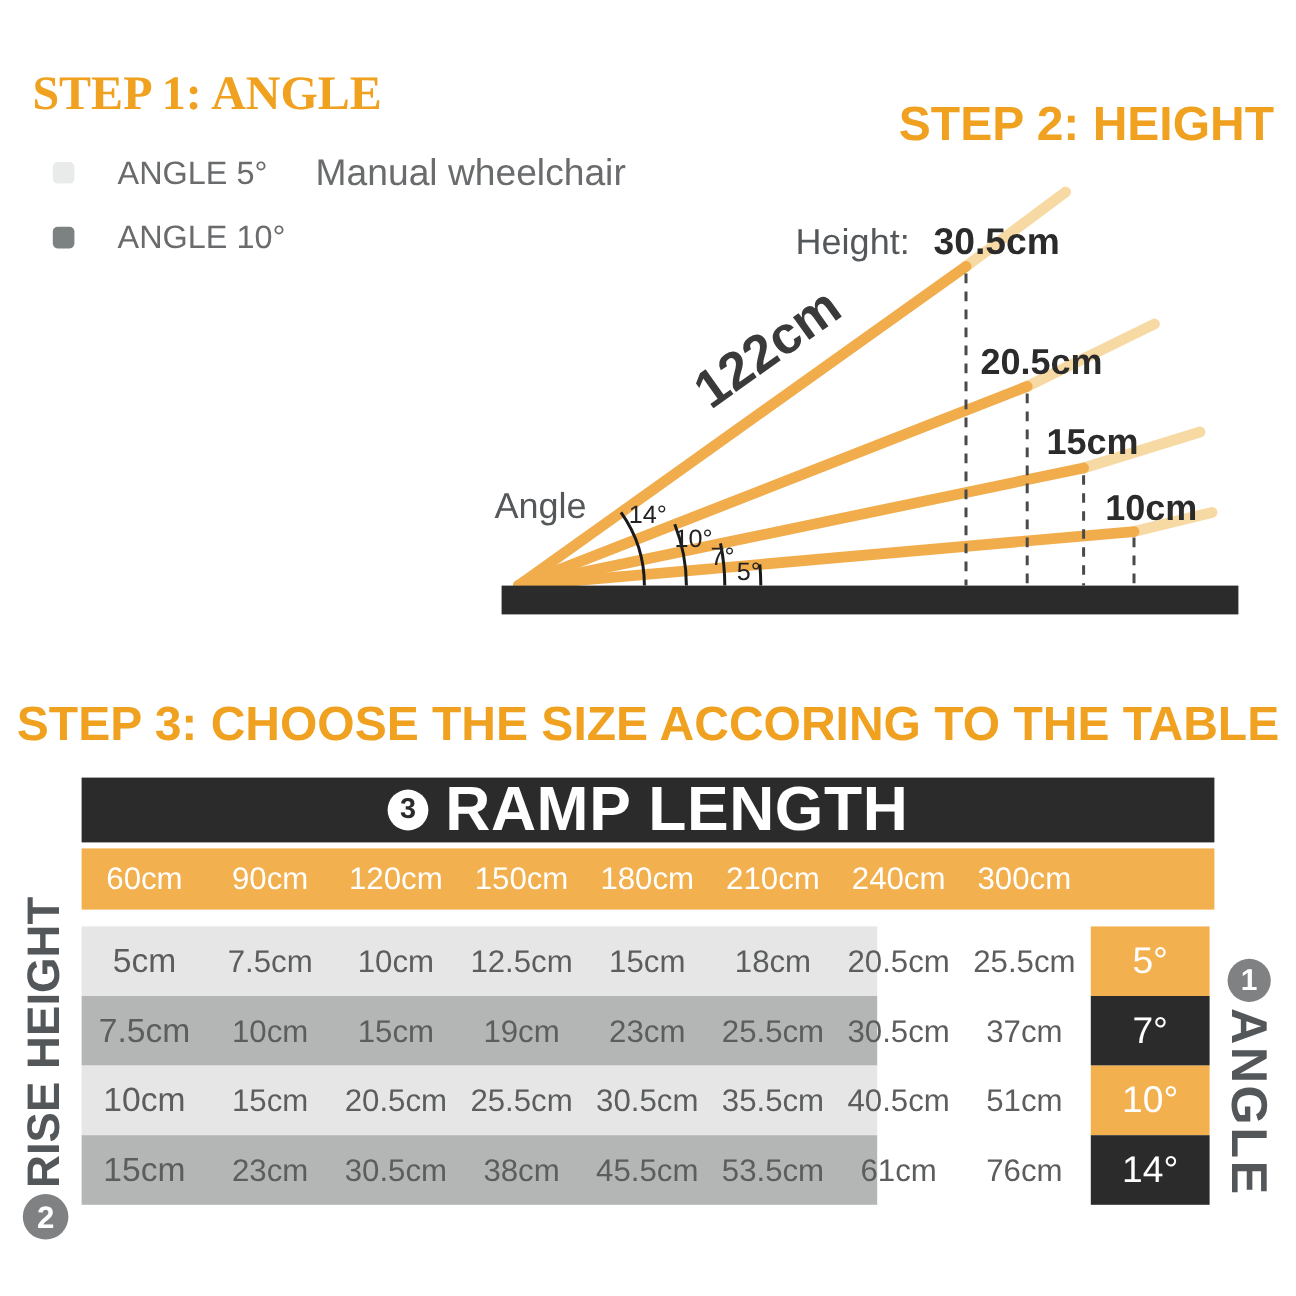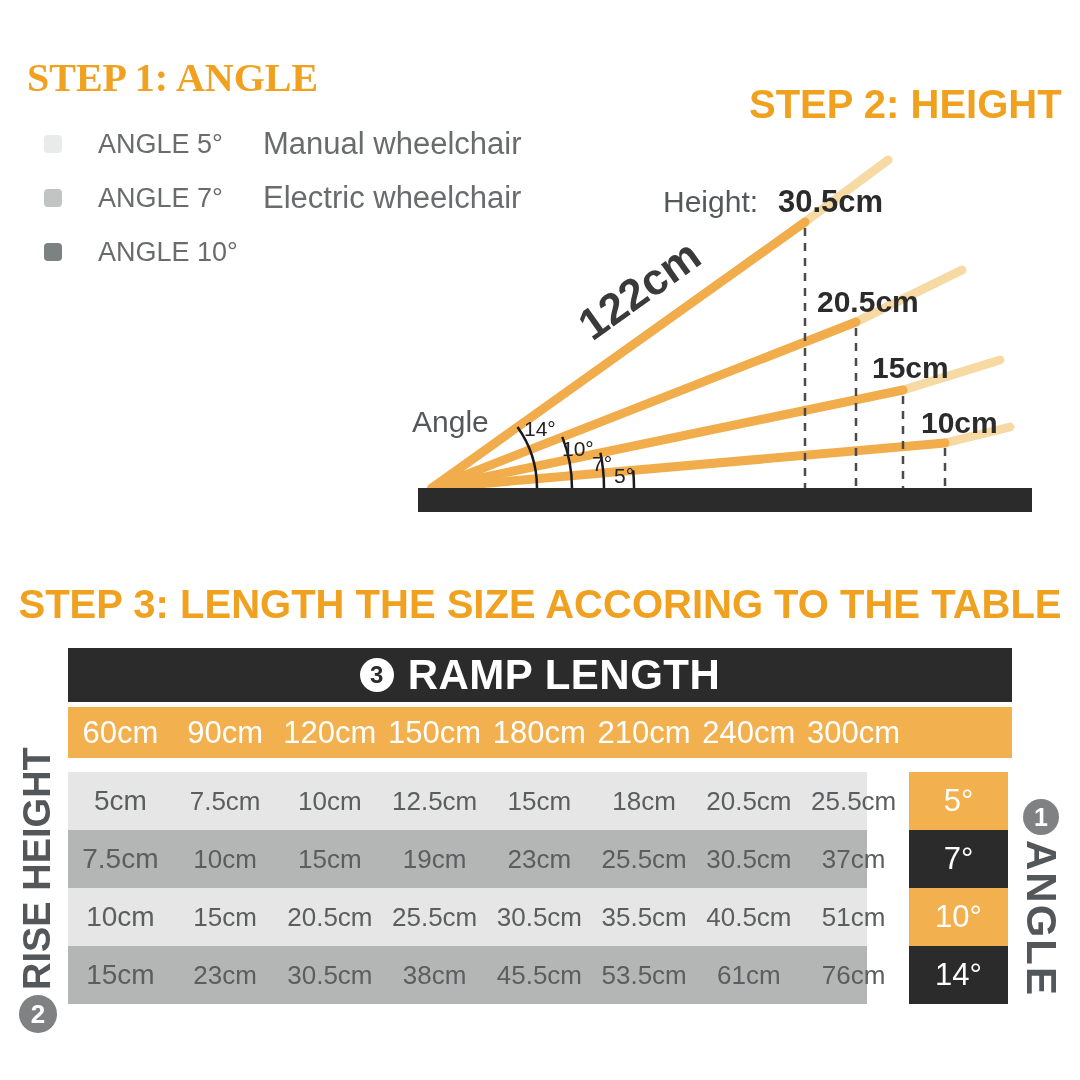--- a/index.html
+++ b/index.html
@@ -13,27 +13,27 @@
   .lg-row{display:flex;align-items:center;height:54px;}
   .sw{width:18px;height:18px;border-radius:4px;flex:0 0 18px;}
   .lg-angle{margin-left:36px;width:165px;font-size:27px;color:#696b6d;}
   .lg-use{font-size:31px;color:#696b6d;}
 
   
   .tbl-dark{left:68px;top:648px;width:944px;height:54px;background:#2B2B2B;
             display:flex;align-items:center;justify-content:center;gap:14px;}
   .badge-white{width:34px;height:34px;border-radius:50%;background:#fff;color:#2b2b2b;
                font-weight:bold;font-size:24px;display:flex;align-items:center;justify-content:center;}
-  .tbl-dark-title{color:#fff;font-weight:bold;font-size:42px;letter-spacing:.5px;text-align:center;}
+  .tbl-dark-title{color:#fff;font-weight:bold;font-size:52px;letter-spacing:.5px;text-align:center;}
   .tbl-orange{left:68px;top:707px;width:944px;height:51px;background:#F3B04E;}
   .cols{position:absolute;left:0;top:0;width:838px;height:100%;display:grid;
         grid-template-columns:repeat(8,1fr);align-items:center;}
   .cols span{text-align:center;}
-  .tbl-orange .cols span{color:#fff;font-size:31px;font-weight:500;}
-  .drow{left:68px;width:799px;height:58px;}
+  .tbl-orange .cols span{color:#fff;font-size:26px;font-weight:500;}
+  .drow{left:68px;width:663px;height:58px;}
   .drow .cols span{color:#5b5d5e;font-size:26px;}
   .drow .cols span.c1{font-size:28px;}
   .bg-light{background:#E5E6E5;}
   .bg-mid{background:#B4B6B5;}
   .acell{left:909px;width:99px;height:58px;display:flex;align-items:center;justify-content:center;
          color:#fff;font-size:31px;font-weight:500;}
   .acell.orange{background:#F3B04E;}
   .acell.dark{background:#2B2B2B;}
   .badge-gray{border-radius:50%;background:#7f8183;color:#fff;font-weight:bold;
               display:flex;align-items:center;justify-content:center;}
@@ -45,25 +45,20 @@
 
 <div class="canvas">
 
   <div class="abs step-title" style="left:27px;top:56px;font-family:Liberation Serif, serif;">STEP 1: ANGLE</div>
 
   <div class="abs legend">
     <div class="lg-row">
       <span class="sw" style="background:#E9EBEA"></span>
       <span class="lg-angle">ANGLE 5°</span>
       <span class="lg-use">Manual wheelchair</span>
-    </div>
-    <div class="lg-row">
-      <span class="sw" style="background:#C0C5C4"></span>
-      <span class="lg-angle">ANGLE 7°</span>
-      <span class="lg-use">Electric wheelchair</span>
     </div>
     <div class="lg-row">
       <span class="sw" style="background:#7C8282"></span>
       <span class="lg-angle">ANGLE 10°</span>
     </div>
   </div>
 
   <div class="abs step-title" style="left:736px;top:82px;margin-left:13px;">STEP 2: HEIGHT</div>
 
   <svg class="abs" style="left:400px;top:140px;" width="640" height="380" viewBox="0 0 640 380">
@@ -96,21 +91,21 @@
     <text x="192" y="331" font-size="21" fill="#222">7°</text>
     <text x="214" y="343" font-size="21" fill="#222">5°</text>
     <text transform="translate(248,162) rotate(-35.5)" text-anchor="middle" font-size="44" font-weight="600" fill="#3a3a3a">122cm</text>
     <text x="263" y="72" font-size="30" fill="#55585a">Height:</text>
     <text x="378" y="72" font-size="31" font-weight="bold" fill="#2b2b2b">30.5cm</text>
     <text x="417" y="172" font-size="30" font-weight="bold" fill="#2b2b2b">20.5cm</text>
     <text x="472" y="238" font-size="30" font-weight="bold" fill="#2b2b2b">15cm</text>
     <text x="521" y="293" font-size="30" font-weight="bold" fill="#2b2b2b">10cm</text>
   </svg>
 
-  <div class="abs step-title" style="left:0;top:582px;width:1080px;text-align:center;">STEP 3: LENGTH THE SIZE ACCORING TO THE TABLE</div>
+  <div class="abs step-title" style="left:0;top:582px;width:1080px;text-align:center;">STEP 3: CHOOSE THE SIZE ACCORING TO THE TABLE</div>
 
   <div class="abs tbl-dark">
     <span class="badge-white">3</span>
     <span class="tbl-dark-title">RAMP LENGTH</span>
   </div>
 
   <div class="abs tbl-orange">
     <div class="cols">
       <span>60cm</span>
       <span>90cm</span>

